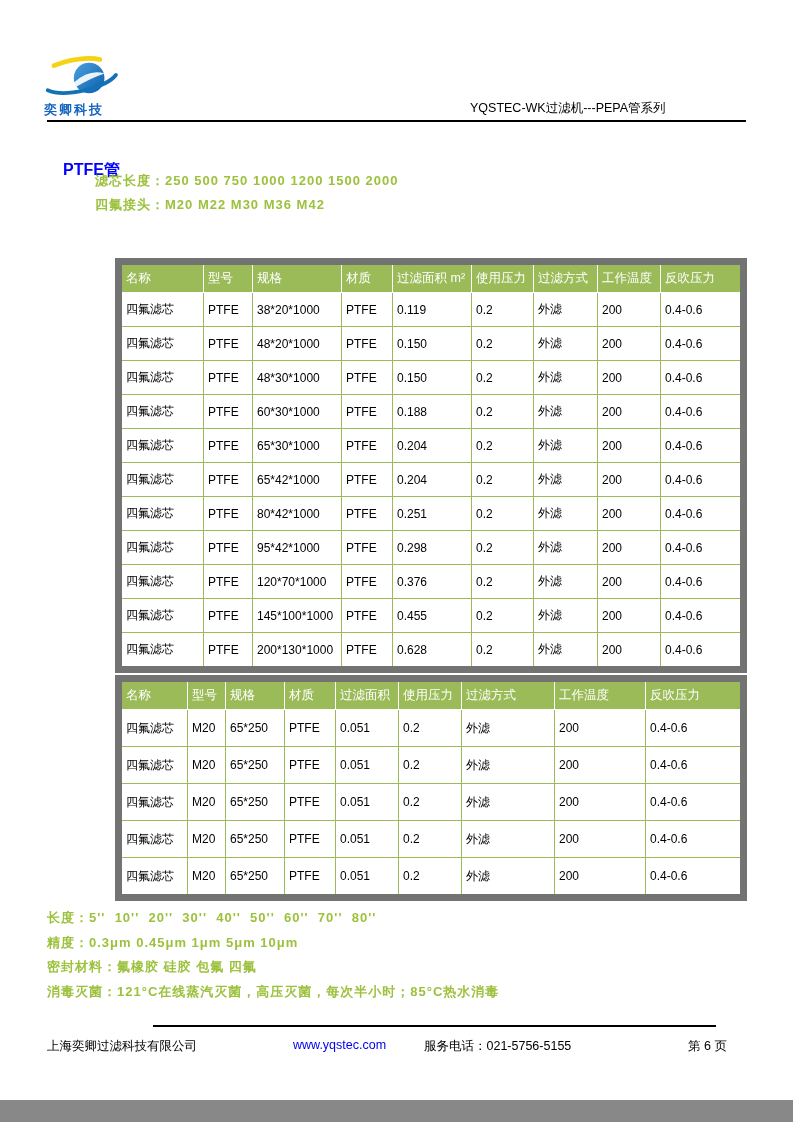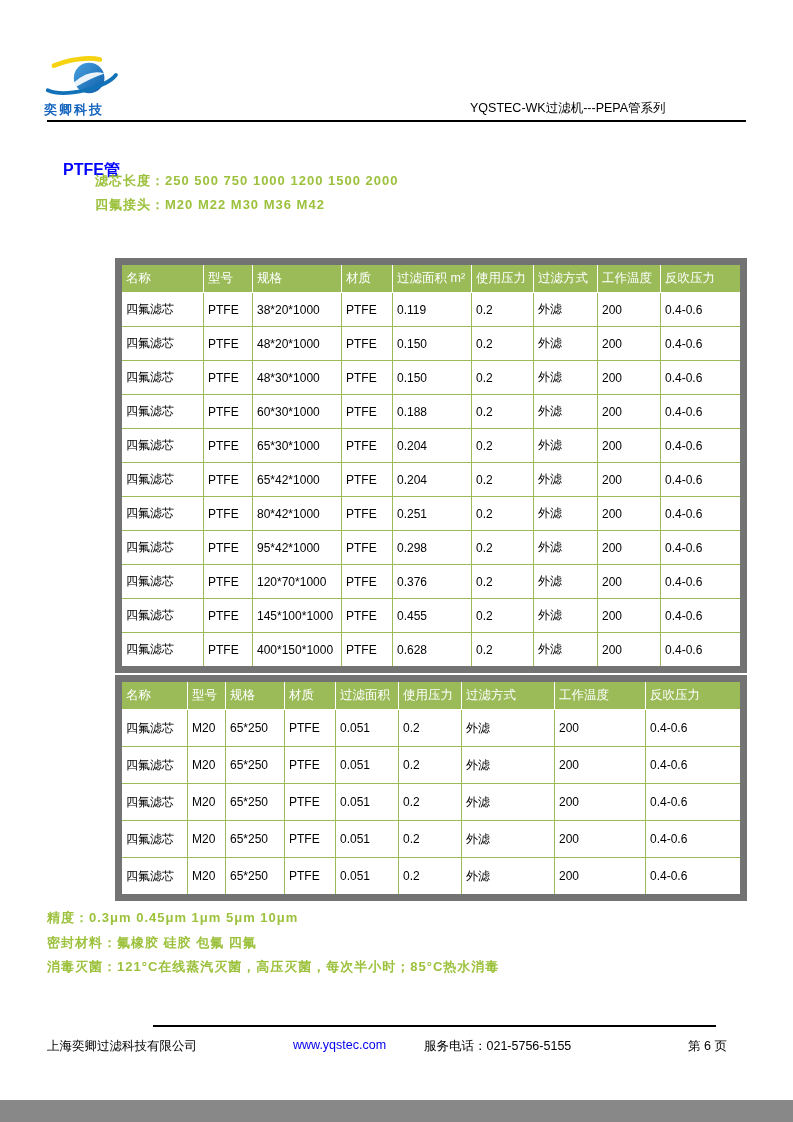--- a/index.html
+++ b/index.html
@@ -231,21 +231,21 @@
           <td>PTFE</td>
           <td>0.455</td>
           <td>0.2</td>
           <td>外滤</td>
           <td>200</td>
           <td>0.4-0.6</td>
         </tr>
         <tr>
           <td>四氟滤芯</td>
           <td>PTFE</td>
-          <td>400*150*1000</td>
+          <td>200*130*1000</td>
           <td>PTFE</td>
           <td>0.628</td>
           <td>0.2</td>
           <td>外滤</td>
           <td>200</td>
           <td>0.4-0.6</td>
         </tr>
       </tbody>
     </table>
 
@@ -326,21 +326,21 @@
           <td>PTFE</td>
           <td>0.051</td>
           <td>0.2</td>
           <td>外滤</td>
           <td>200</td>
           <td>0.4-0.6</td>
         </tr>
       </tbody>
     </table>
 
-  <div class="notes"><div>精度：0.3μm 0.45μm 1μm 5μm 10μm</div><div>密封材料：氟橡胶 硅胶 包氟 四氟</div><div>消毒灭菌：121°C在线蒸汽灭菌，高压灭菌，每次半小时；85°C热水消毒</div></div>
+  <div class="notes"><div>长度：5''  10''  20''  30''  40''  50''  60''  70''  80''</div><div>精度：0.3μm 0.45μm 1μm 5μm 10μm</div><div>密封材料：氟橡胶 硅胶 包氟 四氟</div><div>消毒灭菌：121°C在线蒸汽灭菌，高压灭菌，每次半小时；85°C热水消毒</div></div>
 
   <div class="footer-rule"></div>
   <div class="footer-item f-company">上海奕卿过滤科技有限公司</div>
   <a href="#" class="footer-item f-web">www.yqstec.com</a>
   <div class="footer-item f-phone">服务电话：021-5756-5155</div>
   <div class="footer-item f-page">第 6 页</div>
 
 </div>
 
 </body></html>

